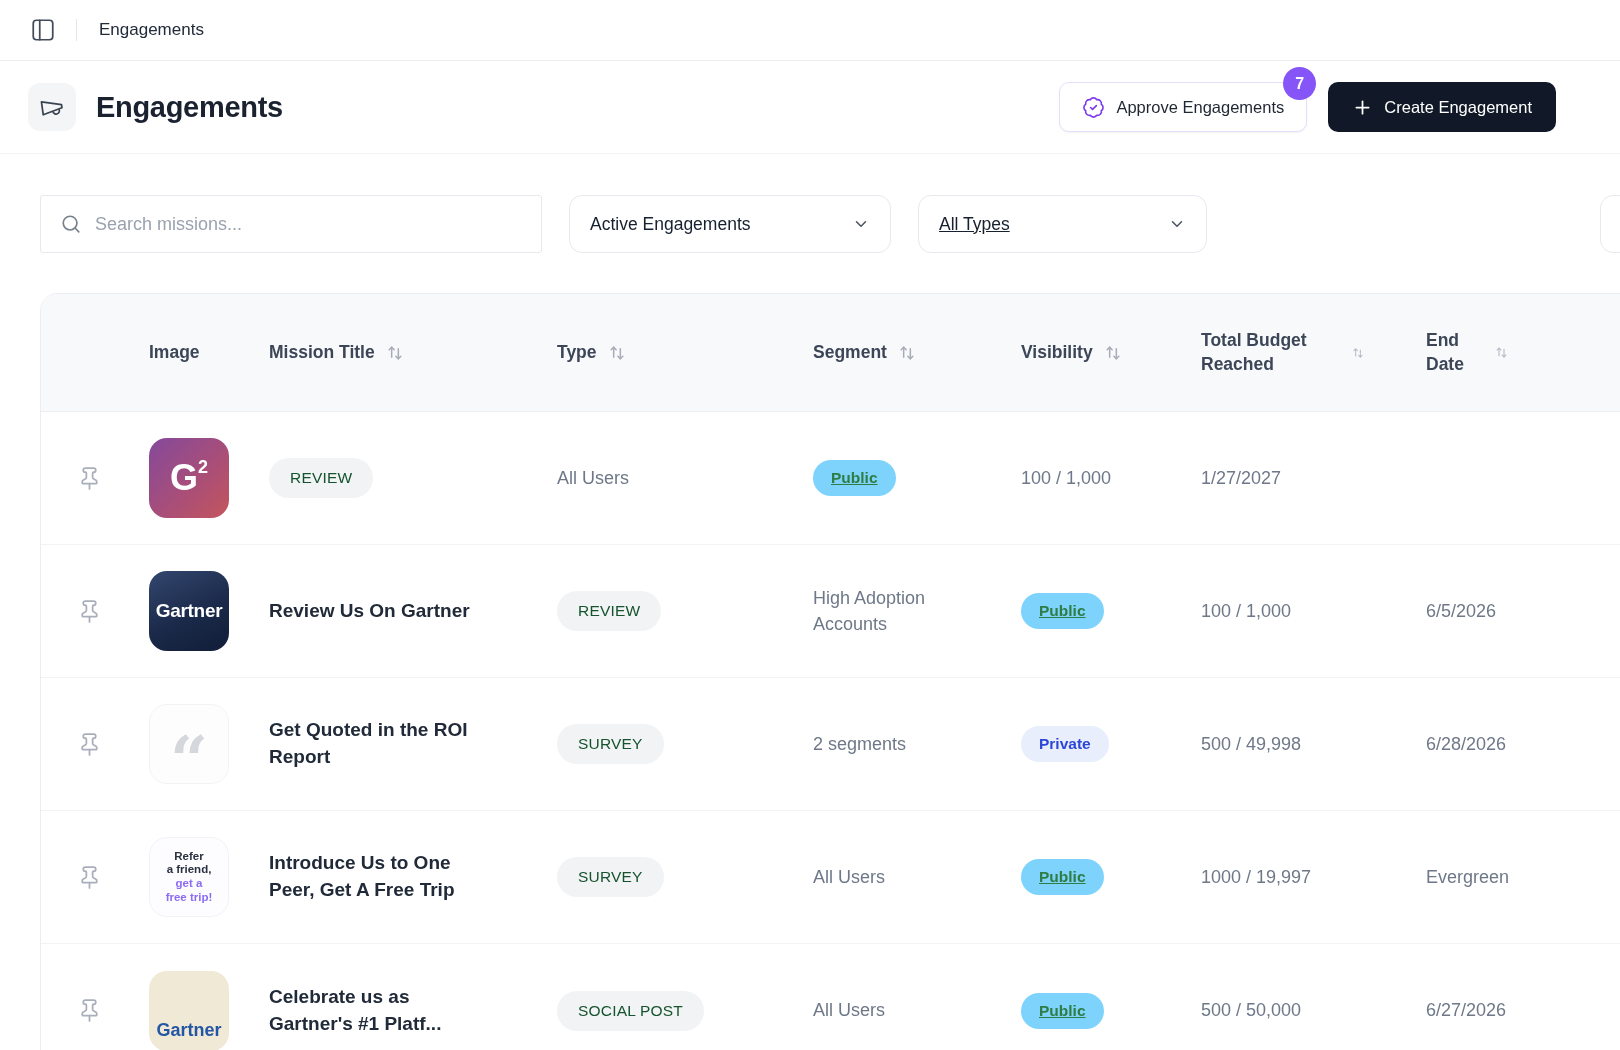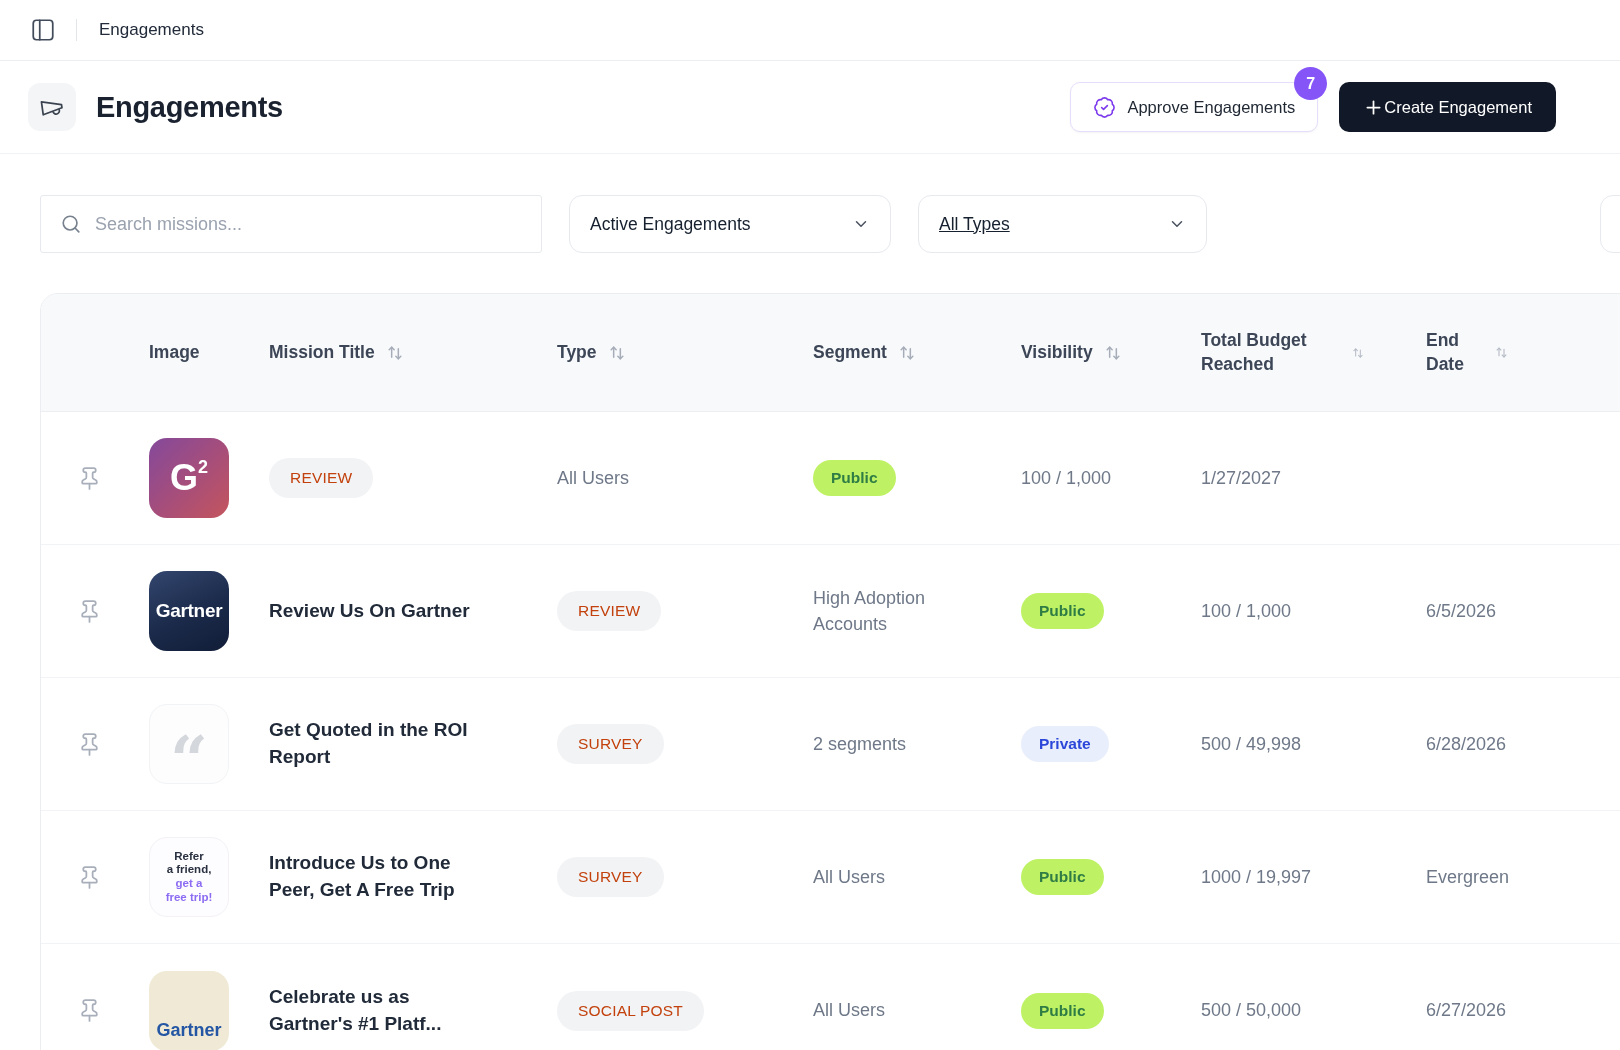--- a/index.html
+++ b/index.html
@@ -52,21 +52,21 @@
   .count-badge {
     position: absolute; top: -16px; right: -10px;
     width: 33px; height: 33px; border-radius: 50%;
     background: #8655f7; color: #ffffff;
     font-size: 16px; font-weight: 600;
     display: flex; align-items: center; justify-content: center;
   }
   .btn-create {
     height: 50px; padding: 0 24px;
     background: #111827; border: none; border-radius: 10px;
-    display: flex; align-items: center; 
+    display: flex; align-items: center; gap: 11px;
     font-size: 16.5px; font-weight: 500; color: #ffffff;
   }
 
   
   .filters {
     position: relative;
     margin: 41px 0 0 40px;
     height: 58px;
     display: flex; gap: 27px;
   }
@@ -154,30 +154,30 @@
   .refer-lines .dark { color: #2a3140; display: block; }
   .refer-lines .purple { color: #8b6cf2; display: block; }
   .img-gartner_light { background: #efe9d5; align-items: flex-end; padding-bottom: 10px; }
   .img-gartner_light .brand { color: #2456a4; font-weight: 700; font-size: 18px; }
 
   .mission-title {
     font-size: 19px; font-weight: 600; color: #212a39;
     line-height: 1.4; white-space: pre-line; max-width: 262px;
   }
   .badge-type {
-    background: #f2f3f5; color: #c2410c;
+    background: #f2f3f5; color: #14532d;
     border-radius: 999px; padding: 11px 21px;
     font-size: 15.5px; font-weight: 500; letter-spacing: .2px;
     white-space: nowrap;
   }
   .badge-vis {
     border-radius: 999px; padding: 9px 18px;
     font-size: 15.5px; font-weight: 600; white-space: nowrap;
   }
-  .badge-public  { background: #bef264; color: #2f7d45; }
+  .badge-public  { background: #7dd3fc; color: #2f7d45; text-decoration: underline; }
   .badge-private { background: #e9eefc; color: #2b46d9; }
   .cell-muted { font-size: 18px; color: #6e7888; line-height: 1.45; }
   .seg { max-width: 160px; }
 </style>
 </head>
 <body>
 
 <div class="topbar">
   <button class="panel-btn">
     <svg width="26" height="26" viewBox="0 0 24 24" fill="none" stroke="currentColor" stroke-width="1.6" stroke-linecap="round" stroke-linejoin="round">

